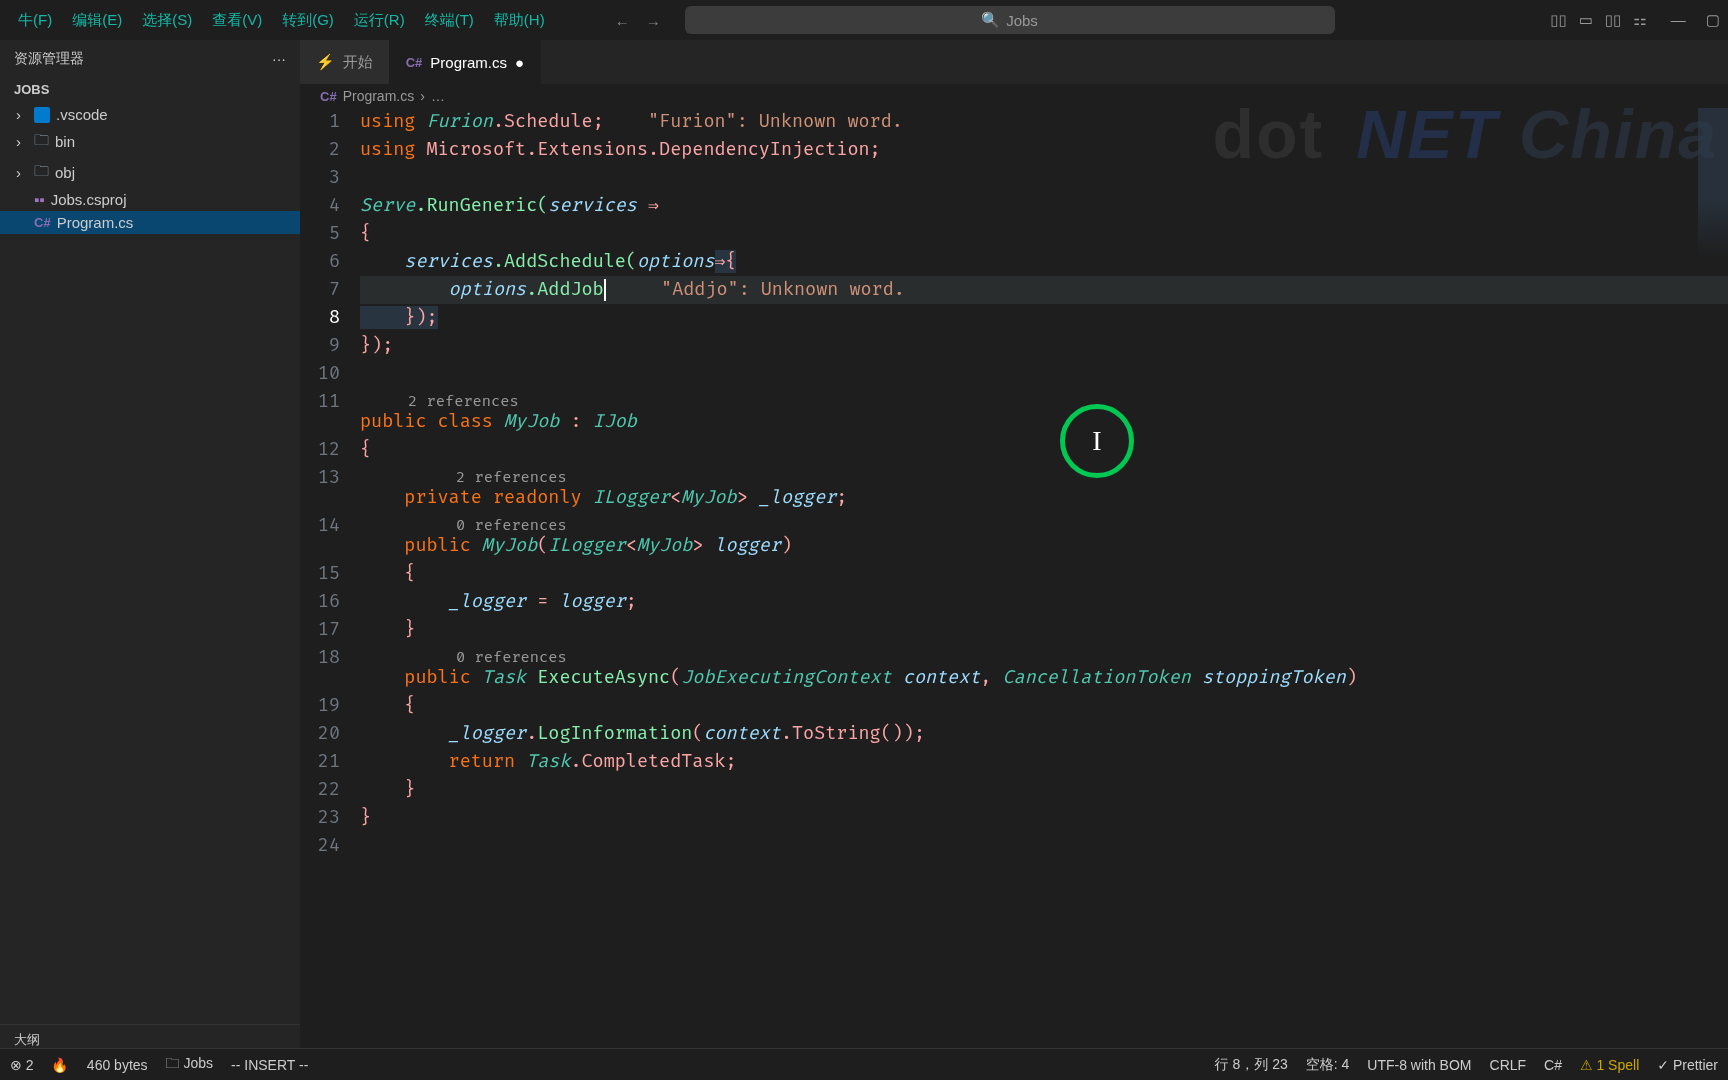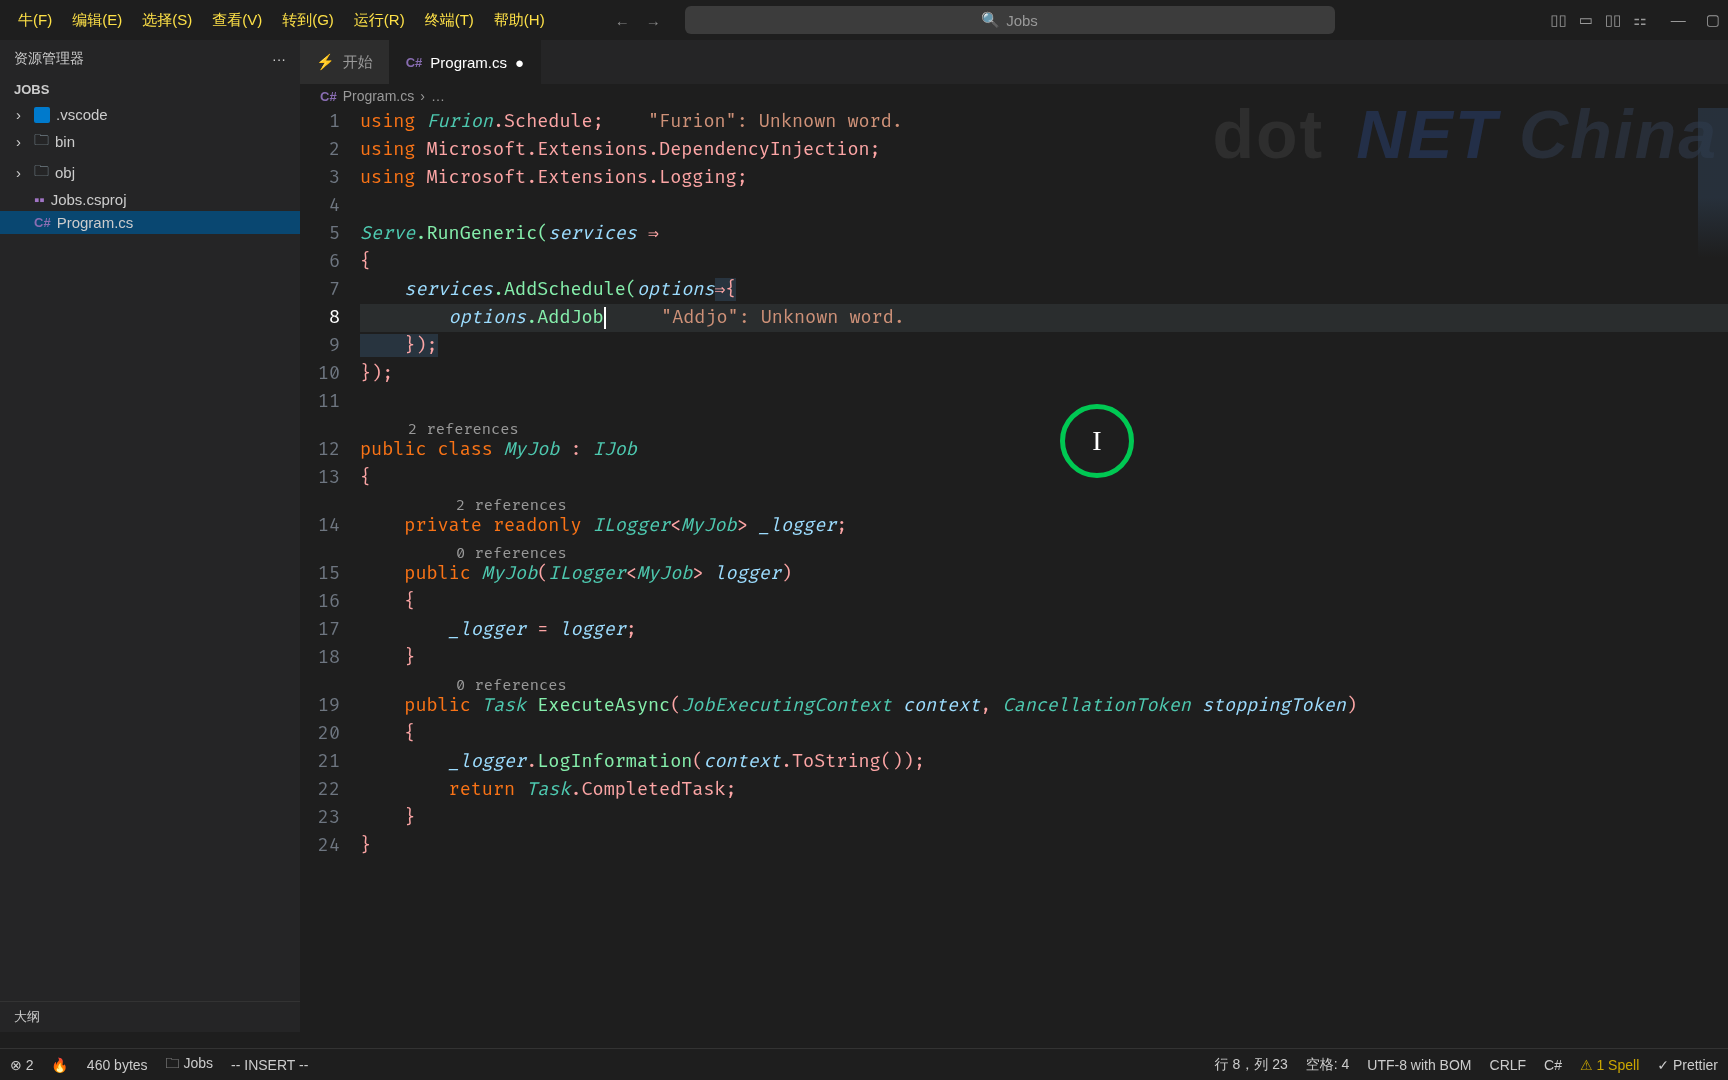--- a/index.html
+++ b/index.html
@@ -15,21 +15,21 @@
 
 .menubar {
   height: 40px;
   display: flex;
   align-items: center;
   padding: 0 8px;
   background: #1e1e1e;
   gap: 0;
   font-size: 15px;
 }
-.menubar .menu-item { padding: 4px 10px; cursor: pointer; color:#fde047; }
+.menubar .menu-item { padding: 4px 10px; cursor: pointer; color:#14b8a6; }
 .nav-arrows { margin-left: 60px; display:flex; gap:16px; color:#888; }
 .search-box {
   flex: 0 0 650px;
   margin-left: 24px;
   height: 28px;
   background: #3c3c3c;
   border-radius: 6px;
   display: flex;
   align-items: center;
   justify-content: center;
@@ -38,21 +38,21 @@
 }
 .layout-toggles { margin-left: auto; display:flex; gap:4px; color:#999; }
 .layout-toggles span { padding:4px 4px; }
 .win-ctrl { margin-left:20px; display:flex; gap:20px; color:#999; }
 
 
 .sidebar {
   position: absolute;
   top: 40px; left: 0;
   width: 300px;
-  bottom: 48px;
+  bottom: 25px;
   background: #252526;
   display:flex; flex-direction:column;
 }
 .panel-title {
   padding: 10px 14px;
   font-size: 14px;
   display:flex; justify-content:space-between; align-items:center;
   color:#ccc;
 }
 .section-title {
@@ -313,21 +313,20 @@
       <div class="line">19</div>
       <div class="line">20</div>
       <div class="line">21</div>
       <div class="line">22</div>
       <div class="line">23</div>
       <div class="line">24</div>
     </div>
     <div class="lines">
       <div class="line"><span class="kw">using </span><span class="cls">Furion</span><span class="op">.Schedule;</span><span class="str">    "Furion": Unknown word.</span></div>
       <div class="line"><span class="kw">using </span><span class="op">Microsoft.Extensions.DependencyInjection;</span></div>
-      <div class="line"><span class="kw">using </span><span class="op">Microsoft.Extensions.Logging;</span></div>
       <div class="line"></div>
       <div class="line"><span class="cls">Serve</span><span class="fn">.RunGeneric(</span><span class="param">services</span><span class="op"> ⇒</span></div>
       <div class="line"><span class="op">{</span></div>
       <div class="line"><span class="param">    services</span><span class="fn">.AddSchedule(</span><span class="param">options</span><span class="op hl-bg">⇒{</span></div>
       <div class="line current"><span class="param">        options</span><span class="fn">.AddJob</span><span class="cursor"></span><span class="str">     "Addjo": Unknown word.</span></div>
       <div class="line"><span class="op hl-bg">    });</span></div>
       <div class="line"><span class="op">});</span></div>
       <div class="line"></div>
       <div class="codelens">2 references</div>
       <div class="line"><span class="kw">public </span><span class="kw">class </span><span class="cls">MyJob </span><span class="op">: </span><span class="cls">IJob</span></div>

